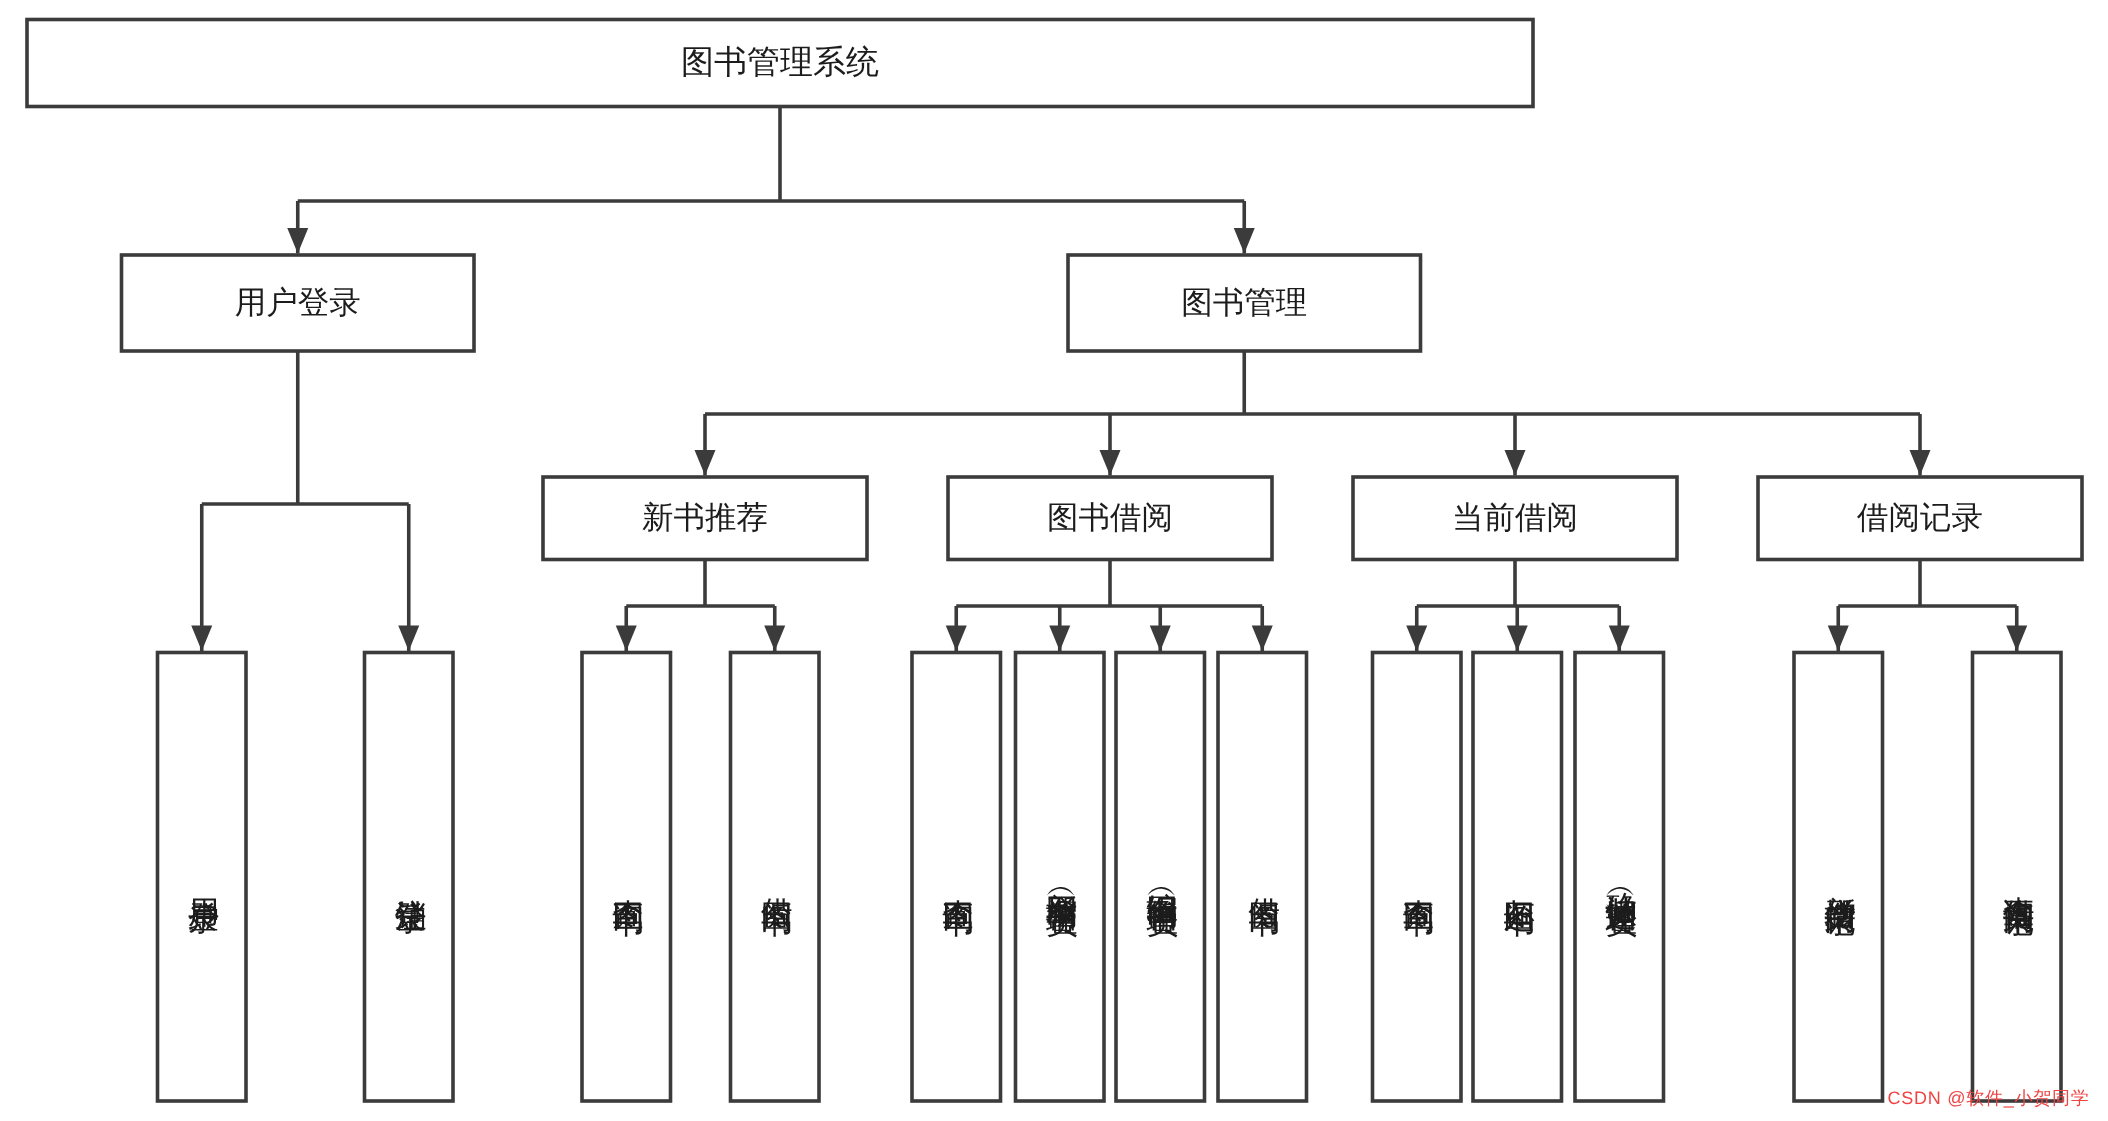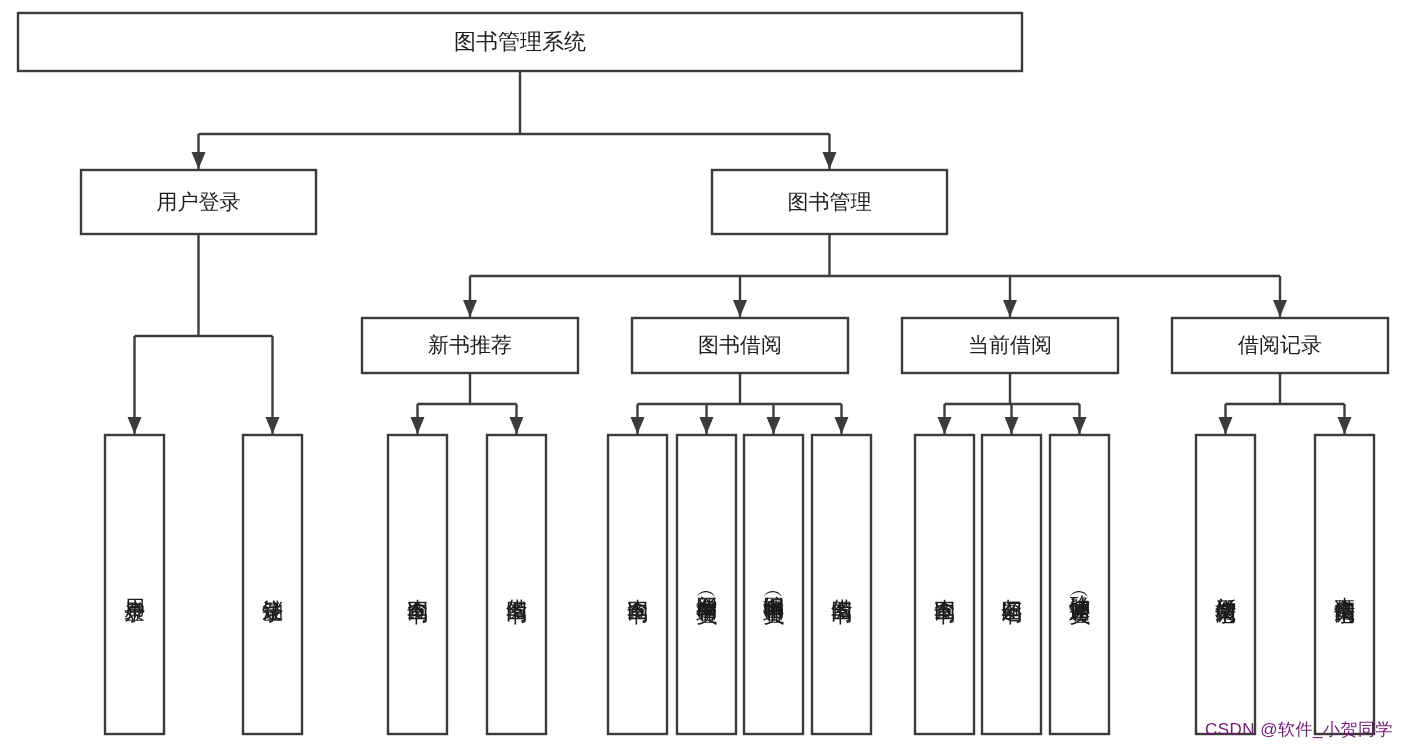--- a/index.html
+++ b/index.html
@@ -68,22 +68,22 @@
     line-height: 1.08;
     color: #1c1c1c;
     letter-spacing: 1.5px;
     white-space: nowrap;
   }
   .watermark {
     position: absolute;
     right: 12px;
     bottom: 6px;
     font-family: "Liberation Sans", "DejaVu Sans", sans-serif;
-    font-size: 17px;
-    color: #701a75;
+    font-size: 12px;
+    color: #ef4444;
     letter-spacing: 0.5px;
     user-select: none;
   }
 </style>
 </head>
 <body>
 
 <div id="diagram-root">
   <svg class="diagram-canvas" viewBox="0 0 1405 747" xmlns="http://www.w3.org/2000/svg">
     <g id="connector-layer">

